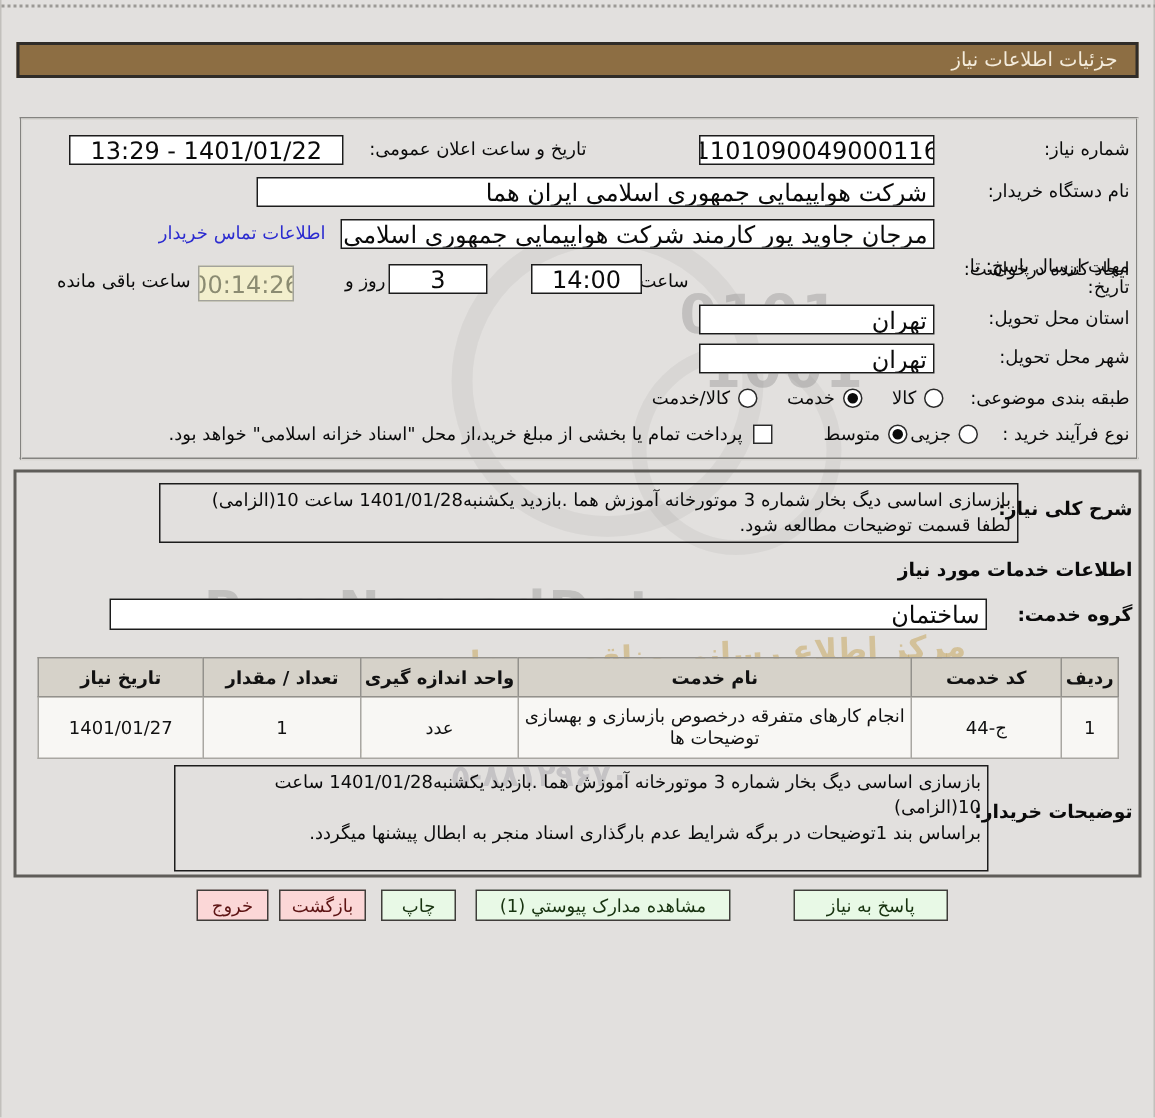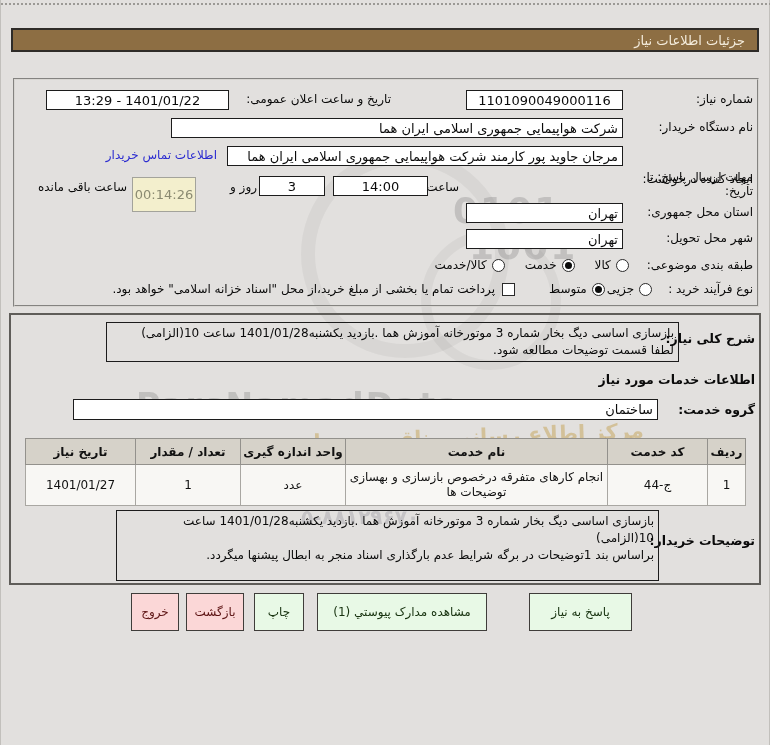--- a/index.html
+++ b/index.html
@@ -25,41 +25,41 @@
     background:#8d6e43;border:2px solid #2f2c28;color:#f4ecdc;font-size:13px;
     display:flex;align-items:center;justify-content:flex-end;padding-left:12px;padding-right:12px;
     z-index:1;
   }
   .sec{position:absolute;box-sizing:border-box;z-index:1;direction:rtl;}
   .sec1{left:12px;top:78px;width:746px;height:229px;border:2px groove #d8d6d2;}
   .sec2{left:8px;top:313px;width:752px;height:272px;border:2px solid #5f5d59;}
   .lbl{position:absolute;font-size:12px;color:#0a0a0a;white-space:nowrap;}
   .vbox{
     position:absolute;background:#fff;border:1px solid #1c1c1c;height:20px;box-sizing:border-box;
-    font-size:13px;color:#0a0a0a;display:flex;align-items:center;padding:0 4px;white-space:nowrap;overflow:hidden;margin-left:47px;
+    font-size:16px;color:#0a0a0a;display:flex;align-items:center;padding:0 4px;white-space:nowrap;overflow:hidden;margin-left:47px;
   }
   .center{justify-content:center;}
   .ltr{direction:ltr;}
-  .countdown{background:#f3efcd;border:1px solid #a3a39b;color:#8b8b72;height:35px;}
+  .countdown{background:#f3efcd;border:1px solid #a3a39b;color:#8b8b72;height:24px;}
   .link{position:absolute;font-size:12px;color:#2b2bd0;cursor:pointer;white-space:nowrap;}
   .flexrow{position:absolute;display:flex;align-items:center;direction:rtl;font-size:12px;color:#0a0a0a;white-space:nowrap;}
   .radio{width:13px;height:13px;border:1px solid #2a2a2a;border-radius:50%;background:#fff;box-sizing:border-box;flex:0 0 auto;}
   .radio.checked{display:flex;align-items:center;justify-content:center;}
   .radio.checked::after{content:"";width:7px;height:7px;border-radius:50%;background:#0c0c0c;}
   .chk{width:13px;height:13px;border:1px solid #2a2a2a;background:#fff;box-sizing:border-box;flex:0 0 auto;}
   .descbox{
     position:absolute;border:1px solid #1c1c1c;box-sizing:border-box;background:transparent;
     font-size:12px;color:#0a0a0a;line-height:17px;padding:2px 4px;text-align:right;
   }
   .heading{position:absolute;font-size:12.5px;font-weight:bold;color:#0a0a0a;white-space:nowrap;}
   table.svc{border-collapse:collapse;table-layout:fixed;width:720px;font-size:12px;color:#111;}
   table.svc th{background:#d6d2c9;border:1px solid #93918c;font-weight:bold;height:25px;padding:0 2px;}
   table.svc td{background:#f8f7f4;border:1px solid #a9a7a2;height:40px;text-align:center;vertical-align:middle;padding:0 3px;line-height:15px;}
   .btn{
-    position:absolute;top:593px;height:38px;box-sizing:border-box;border:1px solid #3f3d3a;
+    position:absolute;top:593px;height:21px;box-sizing:border-box;border:1px solid #3f3d3a;
     font-size:12px;font-family:"DejaVu Sans",sans-serif;display:flex;align-items:center;justify-content:center;
     cursor:pointer;z-index:1;white-space:nowrap;
   }
   .btn-green{background:#e8f9e6;color:#17320f;}
   .btn-pink{background:#fbd7d7;color:#5d1414;}
 </style>
 </head>
 <body>
 
 <div class="page">
@@ -88,27 +88,27 @@
 
     <div class="lbl" style="right:4px;top:68px;margin-top:24px;">ایجاد کننده درخواست:</div>
     <div class="vbox" style="right:134px;top:66px;width:396px;">مرجان جاوید پور کارمند شرکت هواپیمایی جمهوری اسلامی ایران هما</div>
     <div class="link" style="right:540px;top:68px;">اطلاعات تماس خریدار</div>
 
     <div class="lbl" style="right:4px;top:90px;line-height:14px;">
       <div>مهلت ارسال پاسخ: تا</div>
       <div>تاریخ:</div>
     </div>
     <div class="lbl" style="right:298px;top:100px;">ساعت</div>
-    <div class="vbox center ltr" style="right:329px;top:96px;width:95px;">14:00</div>
+    <div class="vbox center ltr" style="right:329px;top:96px;width:74px;">14:00</div>
     <div class="vbox center ltr" style="right:432px;top:96px;width:66px;">3</div>
     <div class="lbl" style="right:500px;top:100px;">روز و</div>
     <div class="vbox center ltr countdown" style="right:561px;top:97px;width:64px;">00:14:26</div>
     <div class="lbl" style="right:630px;top:100px;">ساعت باقی مانده</div>
 
-    <div class="lbl" style="right:4px;top:125px;">استان محل جمهوری:</div>
+    <div class="lbl" style="right:4px;top:125px;">استان محل تحویل:</div>
     <div class="vbox" style="right:134px;top:123px;width:157px;">تهران</div>
 
     <div class="lbl" style="right:4px;top:151px;">شهر محل تحویل:</div>
     <div class="vbox" style="right:134px;top:149px;width:157px;">تهران</div>
 
     <div class="flexrow" style="right:4px;top:176px;height:18px;">
       <span style="margin-left:18px;">طبقه بندی موضوعی:</span>
       <span class="radio" style="margin-left:5px;"></span>
       <span style="margin-left:20px;">کالا</span>
       <span class="radio checked" style="margin-left:5px;"></span>

